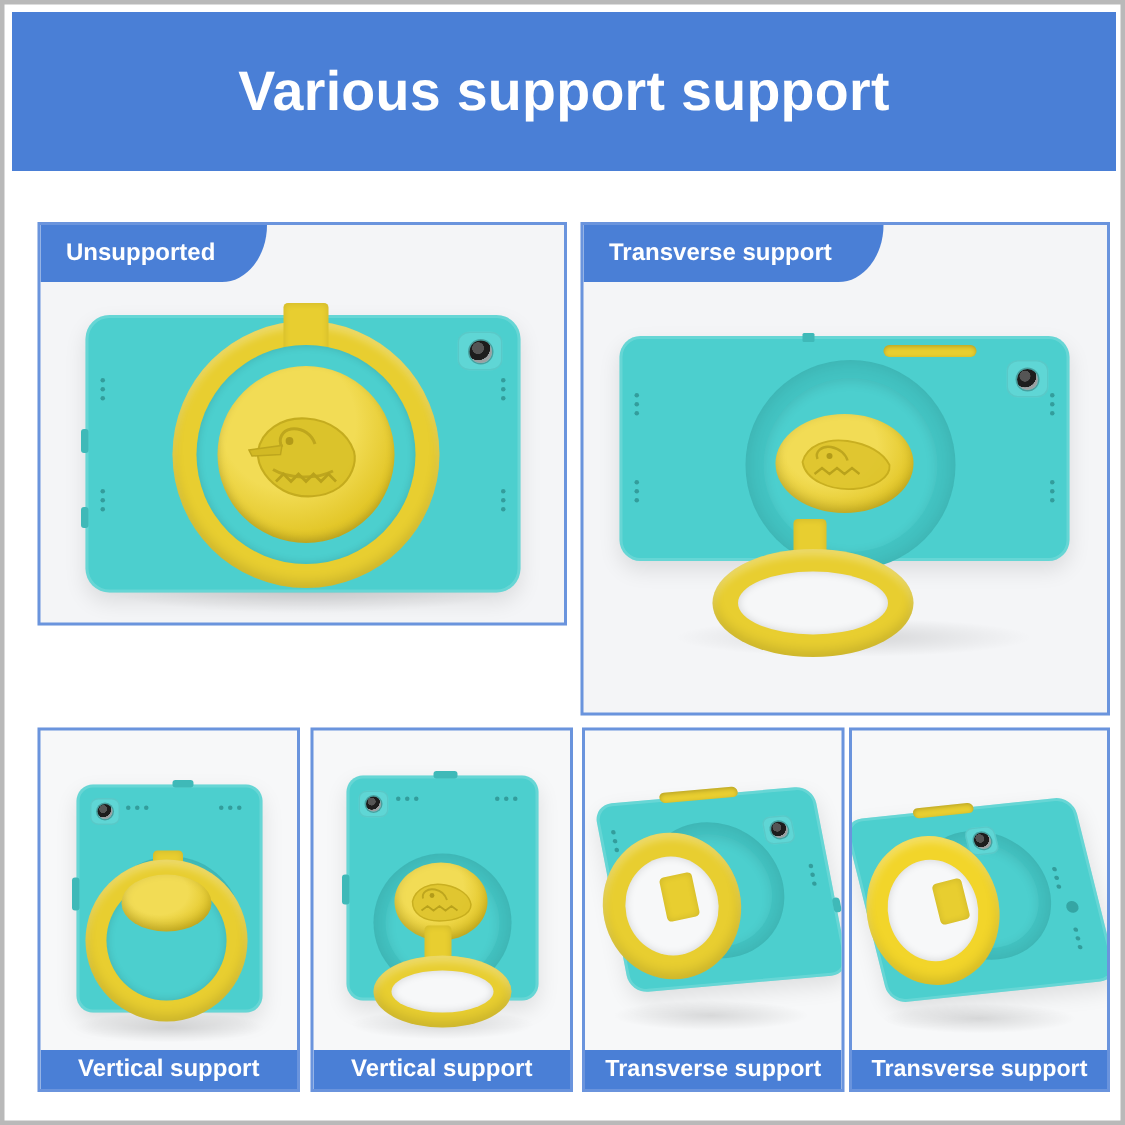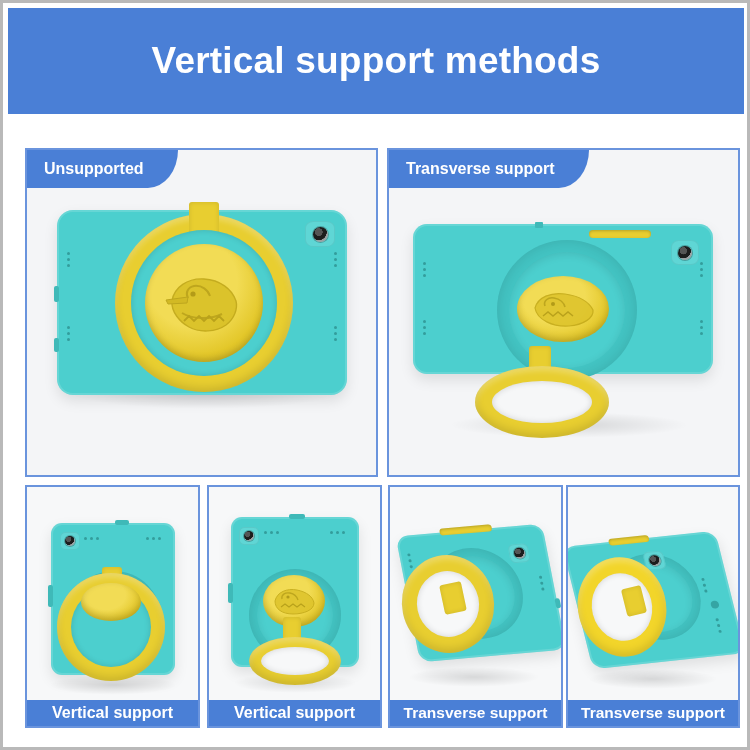--- a/index.html
+++ b/index.html
@@ -26,21 +26,21 @@
     white-space:nowrap;
   }
   
   .content{position:absolute;left:5px;top:118px;width:740px;height:627px;}
 
   .panel{
     position:absolute;box-sizing:border-box;
     border:2px solid #6a94dd;background:#f4f5f7;
     overflow:hidden;
   }
-  .panel-big-l{left:17px;top:27px;width:353px;height:329px;padding-left:28px;}
+  .panel-big-l{left:17px;top:27px;width:353px;height:269px;padding-left:28px;}
   .panel-big-r{left:379px;top:27px;width:353px;height:329px;}
 
   .panel-sm{
     position:absolute;box-sizing:border-box;
     border:2px solid #6a94dd;background:#f7f8f9;
     overflow:hidden;
   }
   .sm1{left:17px;top:364px;width:175px;height:243px;}
   .sm2{left:199px;top:364px;width:175px;height:243px;}
   .sm3{left:380px;top:364px;width:175px;height:243px;}
@@ -141,21 +141,21 @@
     position:absolute;border-radius:50%;
     background:radial-gradient(ellipse, rgba(0,0,0,.13) 0%, rgba(0,0,0,0) 70%);
   }
 </style>
 </head>
 <body>
 
 <div class="page">
 
   <div class="header">
-    <div class="header-title">Vertical support methods</div>
+    <div class="header-title">Various support support</div>
   </div>
 
   <div class="content">
 
     <div class="panel panel-big-l">
       <div class="tab">Unsupported</div>
 
       <div class="stage">
         <div class="shadow-soft" style="left:40px;top:225px;width:275px;height:34px;"></div>
 

